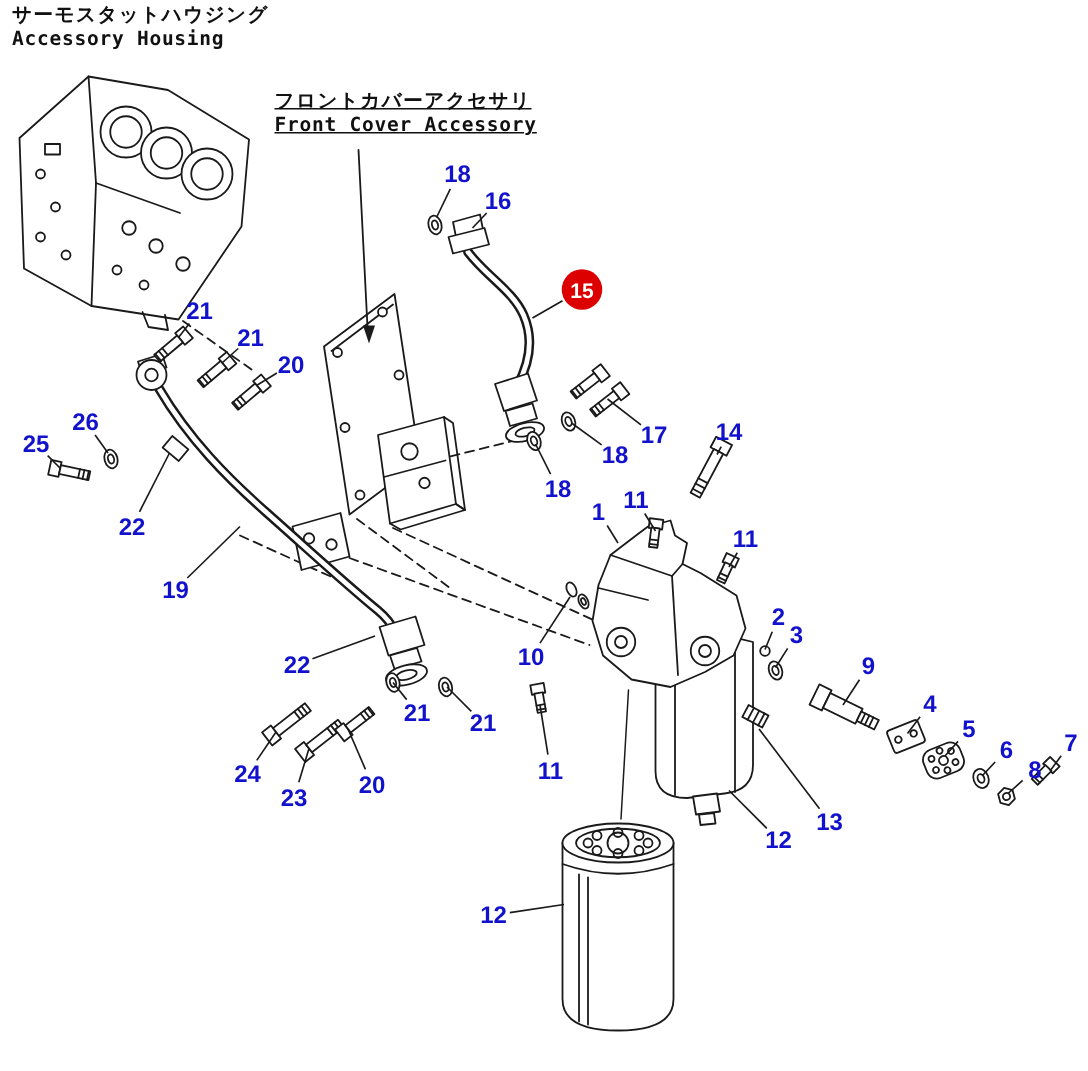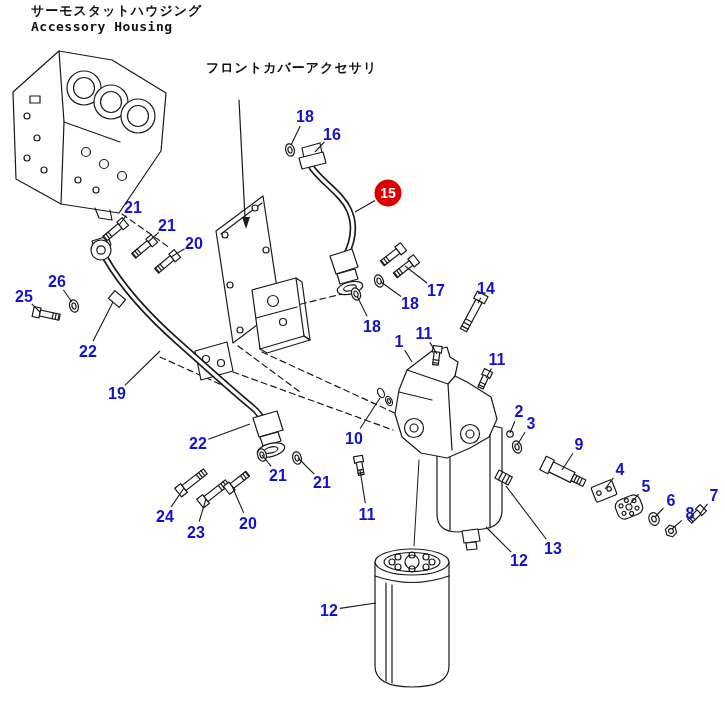--- a/index.html
+++ b/index.html
@@ -1,23 +1,23 @@
 <!DOCTYPE html>
 <html><head>
 <meta charset="utf-8">
 <style>
   html,body{margin:0;padding:0;background:#ffffff;}
   #stage{position:relative;width:725px;height:714px;background:#ffffff;overflow:hidden;
          font-family:"DejaVu Sans",sans-serif;}
   #diagram-svg{position:absolute;left:0;top:0;}
-  .title-block{position:absolute;color:#111;font-weight:bold;line-height:1.25;margin-left:23px;}
+  .title-block{position:absolute;color:#111;font-weight:bold;line-height:1.25;}
   .title-block .jp{font-family:"DejaVu Sans",sans-serif;font-size:13px;letter-spacing:1px;}
   .title-block .en{font-family:"DejaVu Sans Mono","Liberation Mono",monospace;font-size:13px;letter-spacing:0.5px;}
   #main-title{left:8px;top:3px;}
-  #front-cover-label{left:183px;top:60px;}
+  #front-cover-label{left:183px;top:60px;text-decoration:underline;}
   #annot-layer text{font-family:"Liberation Sans","DejaVu Sans",sans-serif;font-weight:bold;}
 </style>
 </head>
 <body>
 
 <div id="stage">
 
   <svg id="diagram-svg" width="725" height="714" viewBox="0 0 725 714">
     <defs>
       <g id="bolt-s" fill="#fff">
@@ -344,15 +344,16 @@
       </g>
   </svg>
 
   <div id="main-title" class="title-block">
     <div class="jp">サーモスタットハウジング</div>
     <div class="en">Accessory Housing</div>
   </div>
 
   <div id="front-cover-label" class="title-block">
     <div class="jp">フロントカバーアクセサリ</div>
+    <div class="en">Front Cover Accessory</div>
   </div>
 
 </div>
 
 </body></html>

